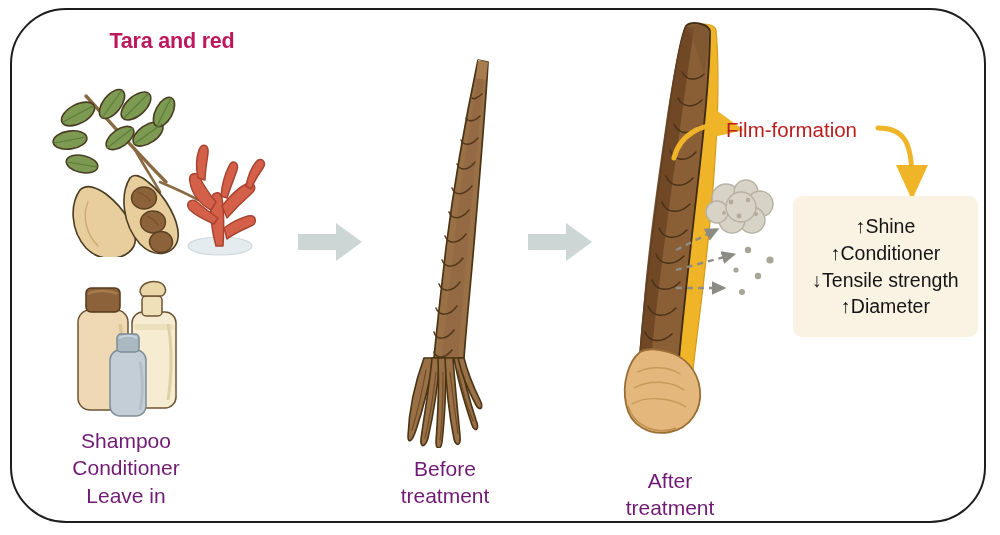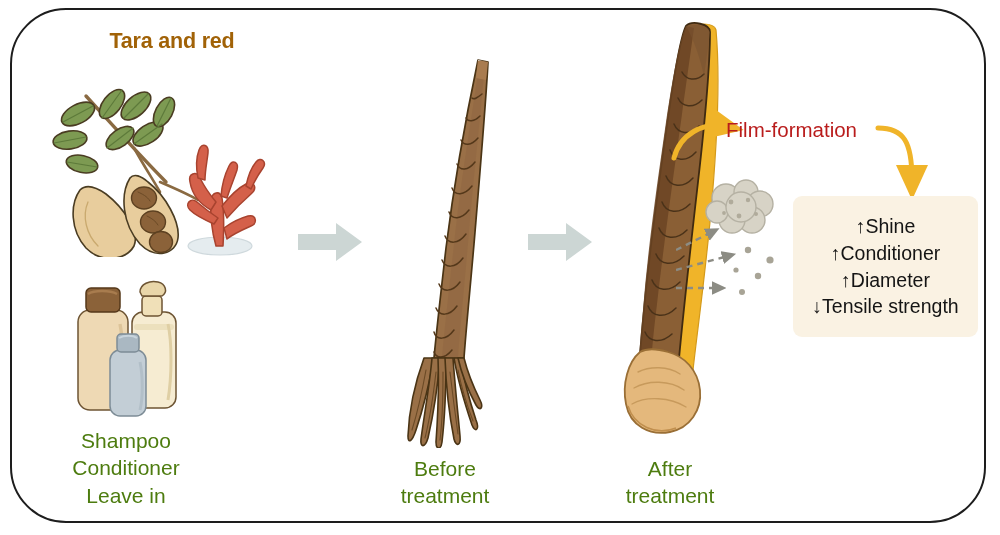--- a/index.html
+++ b/index.html
@@ -12,31 +12,31 @@
     position:absolute;left:10px;top:8px;width:976px;height:515px;
     border:2.5px solid #1d1d1d;border-radius:56px;box-sizing:border-box;
     background:#fff;
   }
   .abs{position:absolute;}
 
   
   #heading{
     left:52px;top:28px;width:240px;
     font-weight:bold;font-size:21.5px;line-height:1.28;
-    letter-spacing:-0.2px;text-align:center;color:#a16207;
+    letter-spacing:-0.2px;text-align:center;color:#be185d;
   }
 
   
   .caption{
-    font-size:21px;line-height:1.3;text-align:center;color:#4d7c0f;
+    font-size:21px;line-height:1.3;text-align:center;color:#701a75;
     font-weight:400;
   }
   #cap-products{left:28px;top:427px;width:196px;}
   #cap-before{left:370px;top:455px;width:150px;}
-  #cap-after{left:595px;top:455px;width:150px;}
+  #cap-after{left:595px;top:467px;width:150px;}
 
   
   #film-label{
     left:726px;top:118px;font-size:20.5px;color:#b91c1c;white-space:nowrap;
   }
 
   
   #results{
     left:793px;top:196px;width:185px;height:141px;
     background:#faf2e3;border-radius:9px;
@@ -332,15 +332,15 @@
     <circle cx="60" cy="98" r="2.6"></circle>
     <circle cx="82" cy="104" r="3.2"></circle>
     <circle cx="66" cy="120" r="3"></circle>
   </g>
 </svg>
 </div>
 
 <div class="abs" id="results">
   <div class="line">↑Shine</div>
   <div class="line">↑Conditioner</div>
+  <div class="line">↓Tensile strength</div>
   <div class="line">↑Diameter</div>
-  <div class="line">↓Tensile strength</div>
 </div>
 
 </body></html>

